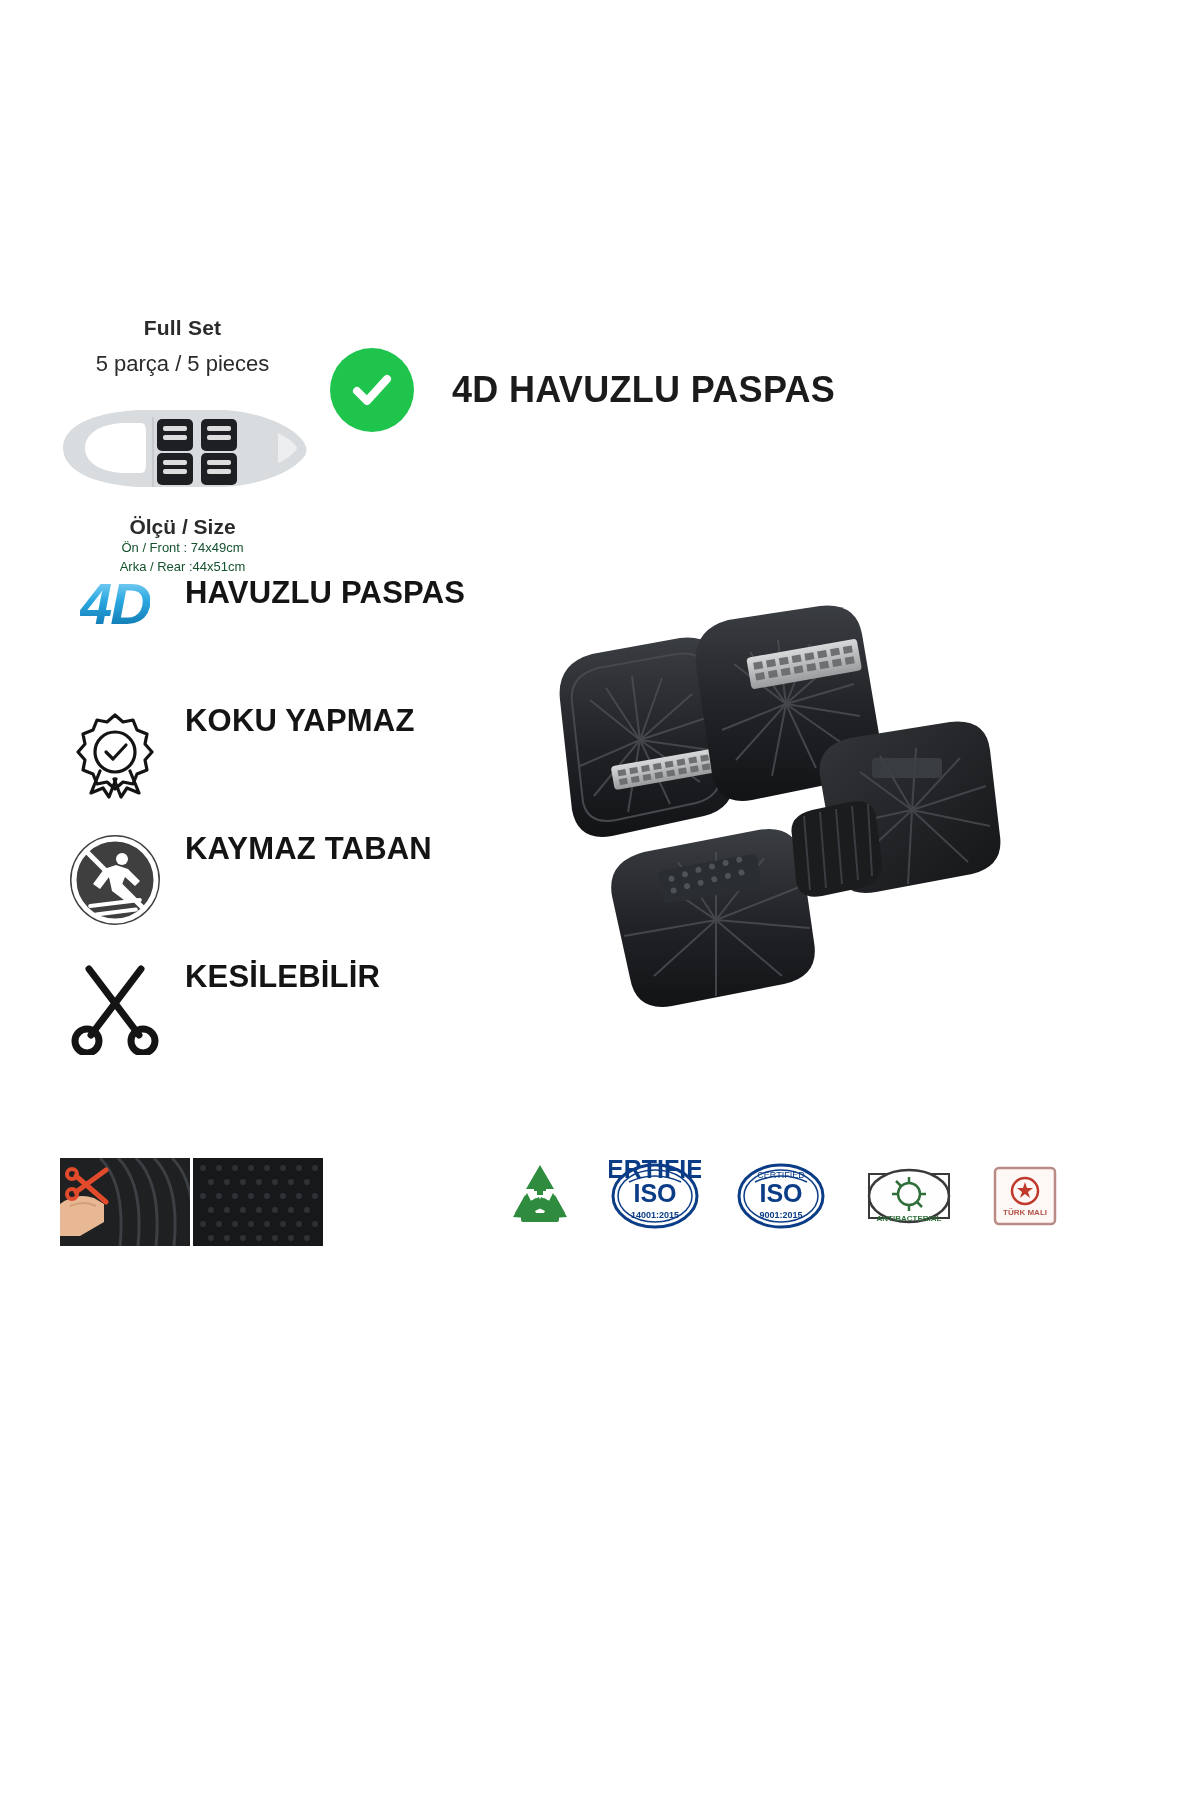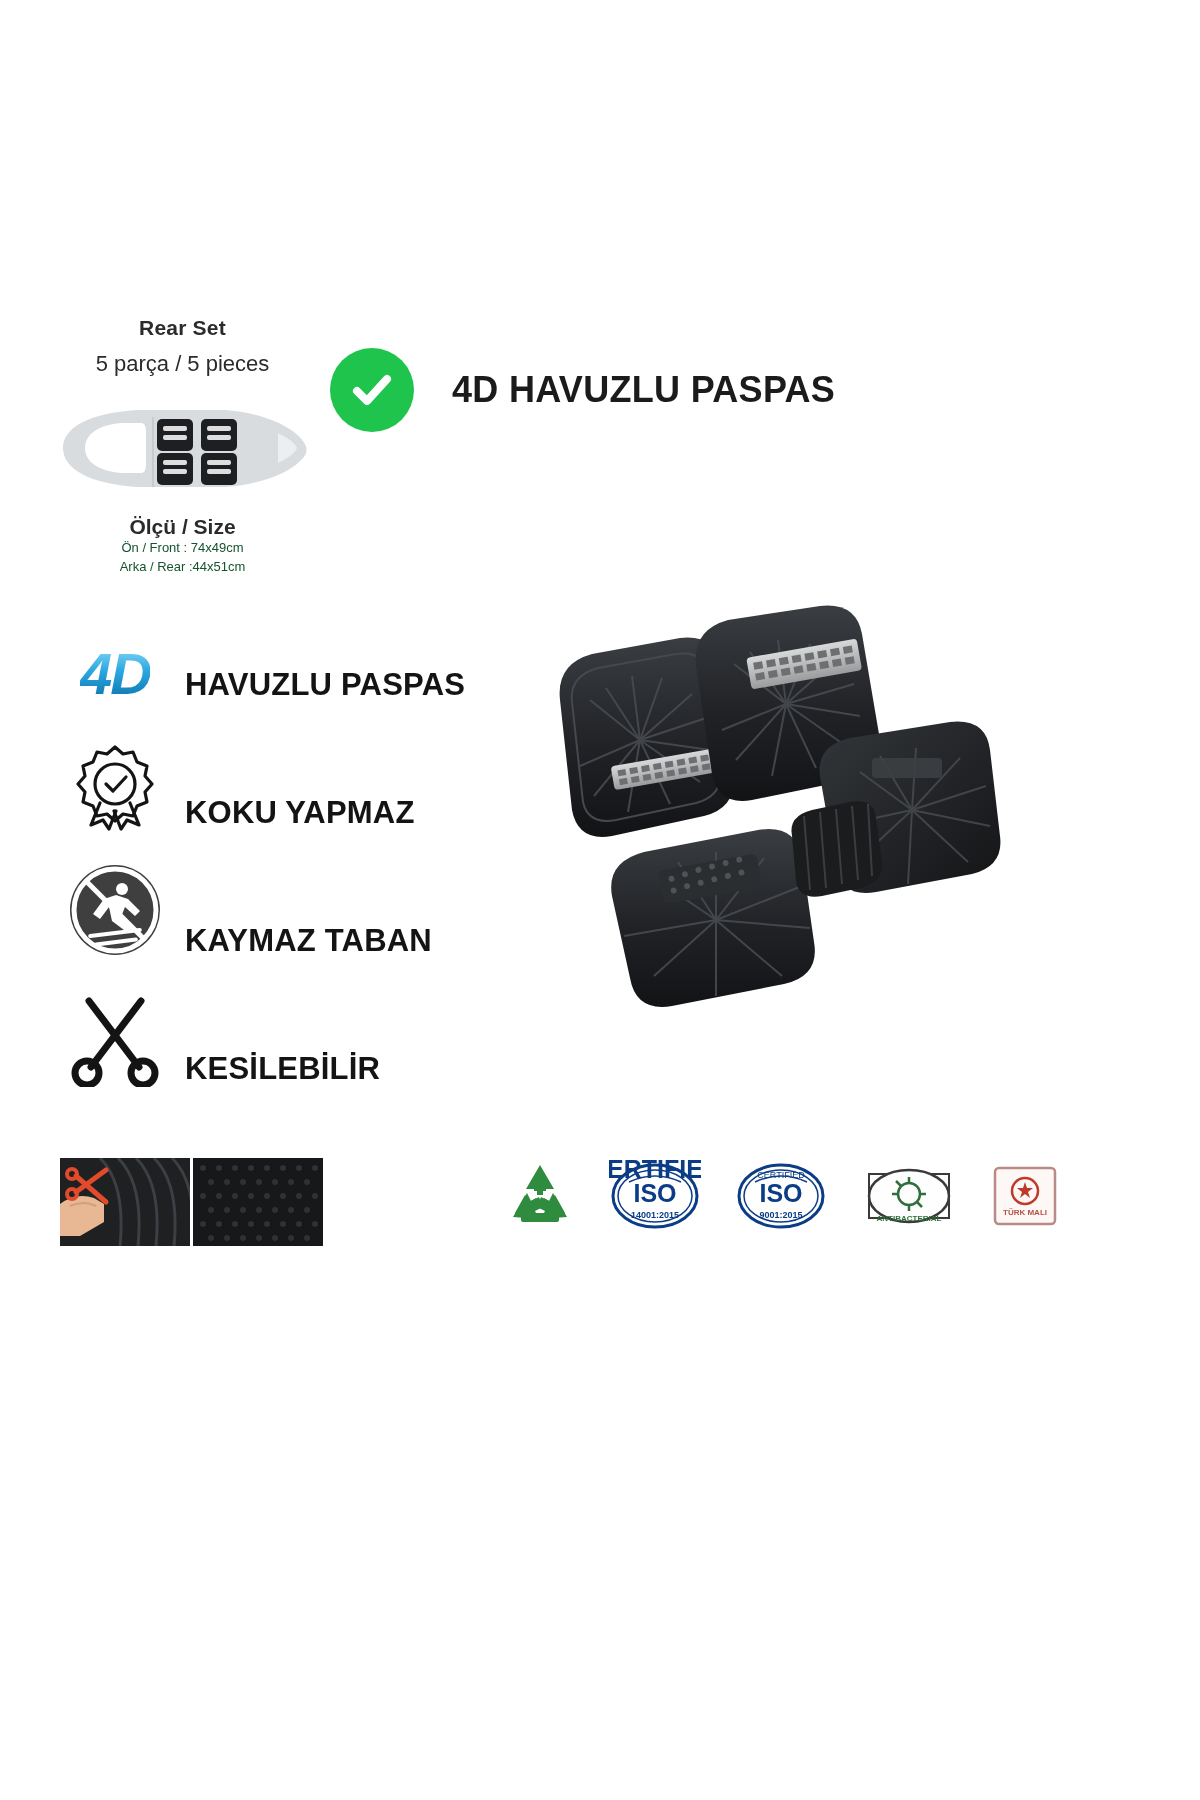--- a/index.html
+++ b/index.html
@@ -83,21 +83,21 @@
 
   
   #features {
     position: absolute;
     left: 45px;
     top: 575px;
     width: 520px;
   }
   .feature-row {
     display: flex;
-    align-items: flex-end;
+    align-items: flex-start;
     height: 128px;
   }
   .feature-icon {
     width: 140px;
     min-width: 140px;
     display: flex;
     align-items: center;
     justify-content: center;
   }
   .feature-label {
@@ -164,21 +164,21 @@
   .cert-iso-text {
     font-size: 25px;
     font-weight: 800;
     fill: #0b3c86;
   }
 </style>
 </head>
 <body>
 
 <div id="fullset-block">
-  <div id="fullset-title">Rear Set</div>
+  <div id="fullset-title">Full Set</div>
   <div id="fullset-sub">5 parça / 5 pieces</div>
 
   <div id="car-diagram">
     <svg width="275" height="110" viewBox="0 0 275 110" xmlns="http://www.w3.org/2000/svg">
 
       <path d="M18 55 C18 34 45 20 92 17 L180 17 C215 19 248 33 258 48 C264 56 262 62 255 68 C244 80 214 92 180 94 L92 94 C45 91 18 76 18 55 Z" fill="#d9dcde"></path>
 
       <path d="M40 55 C40 40 56 31 78 30 L96 30 C100 30 101 34 101 40 L101 70 C101 76 100 80 96 80 L78 80 C56 79 40 70 40 55 Z" fill="#ffffff"></path>
 
       <path d="M233 40 C243 45 250 50 252 55 C250 60 243 65 233 70 Z" fill="#eceef0"></path>

